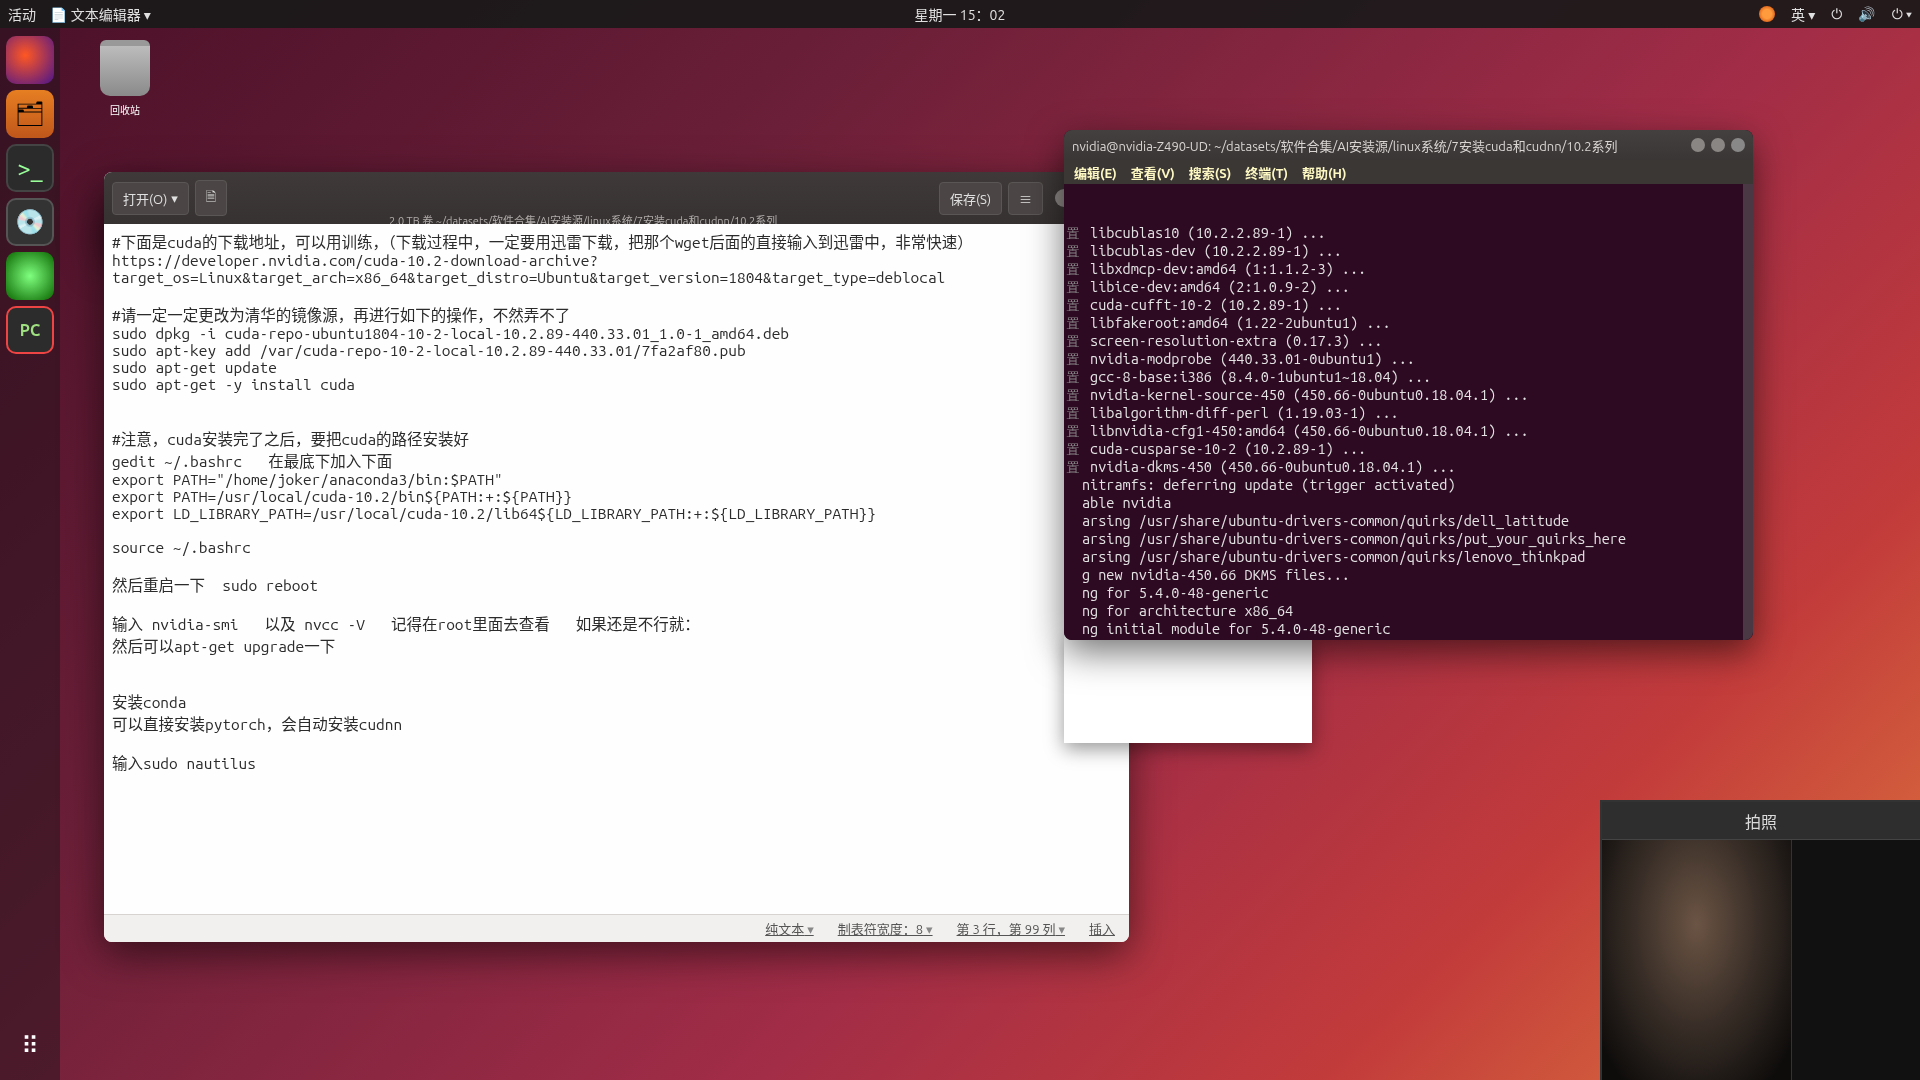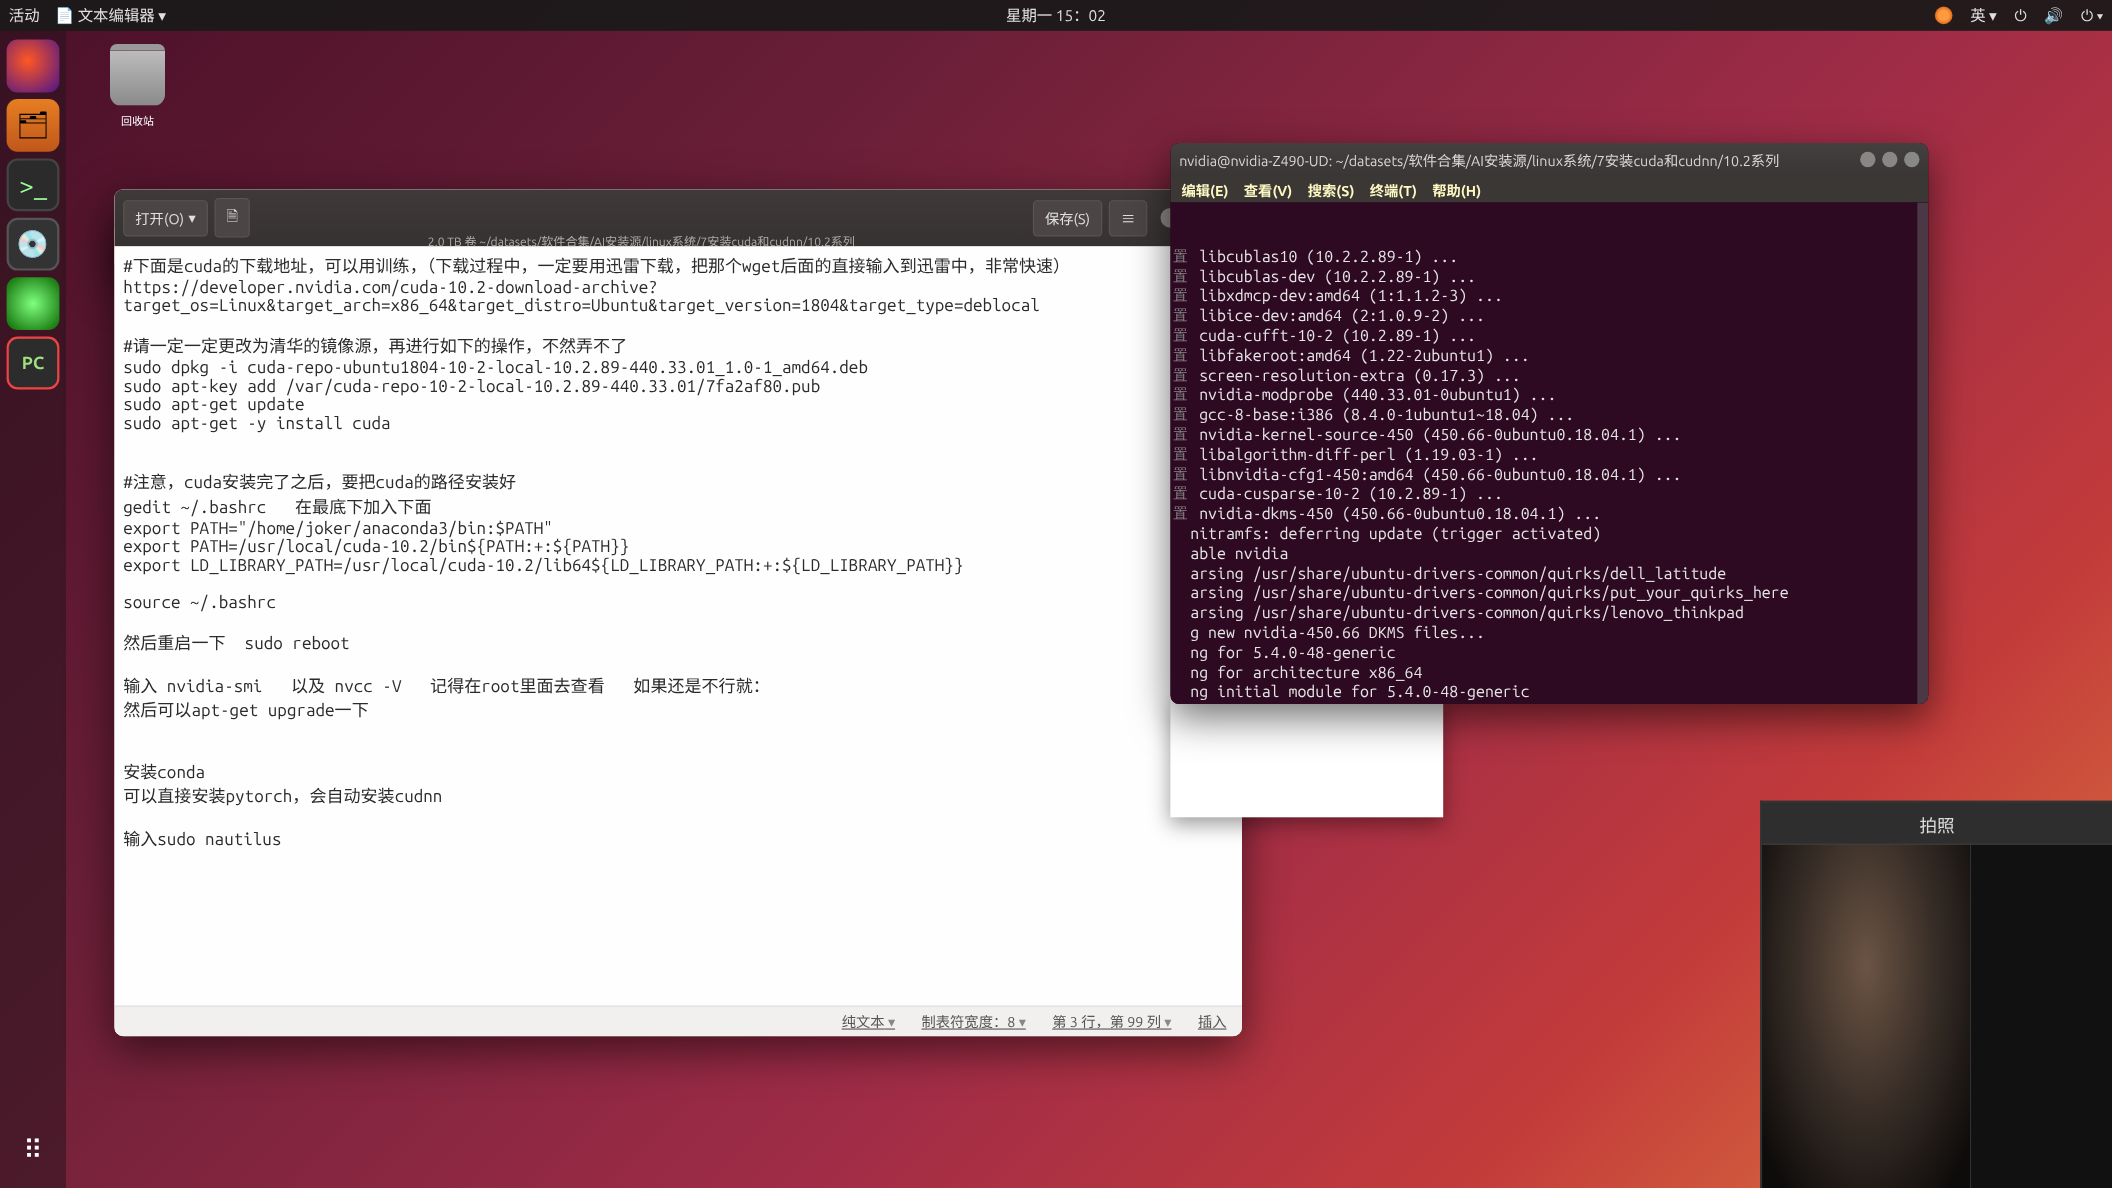--- a/index.html
+++ b/index.html
@@ -76,21 +76,21 @@
 .terminal .body{flex:1;background:#2d0922;font-family:"Ubuntu Mono",monospace;font-size:14.5px;line-height:18px;color:#e4e4e4;padding:4px 6px 4px 0;white-space:pre;overflow:hidden;position:relative;}
 .terminal .body .line{display:flex;}
 .terminal .body .gut{display:inline-block;width:18px;color:#888;text-align:center;font-size:13px;}
 .terminal .body::after{content:"";position:absolute;right:0;top:0;bottom:0;width:10px;background:#4a3844;}
 .terminal .body .sbthumb{position:absolute;right:1px;bottom:10px;width:8px;height:32px;background:#c0b6bc;border-radius:4px;}
 
 
 .hidden-panel{position:absolute;left:1064px;top:635px;width:248px;height:108px;background:#fff;box-shadow:0 6px 18px rgba(0,0,0,0.4);}
 
 
-.webcam{position:absolute;right:0;bottom:0;width:320px;height:352px;background:#1b1b1b;border-top:2px solid #333;border-left:2px solid #333;}
+.webcam{position:absolute;right:0;bottom:0;width:320px;height:280px;background:#1b1b1b;border-top:2px solid #333;border-left:2px solid #333;}
 .webcam .tab{height:38px;background:#2e2e2e;color:#dcdcdc;display:flex;align-items:center;justify-content:center;font-size:16px;border-bottom:1px solid #444;}
 .webcam .vid{flex:1;height:calc(100% - 38px);display:flex;}
 .webcam .main{width:190px;background:radial-gradient(ellipse at 50% 35%,#6b5444 0%,#3a2f28 45%,#0e0c0b 90%);border-right:1px solid #333;}
 .webcam .side{flex:1;background:#111;}
 </style>
 </head>
 <body>
 
 <div class="topbar">
   <div class="left">

